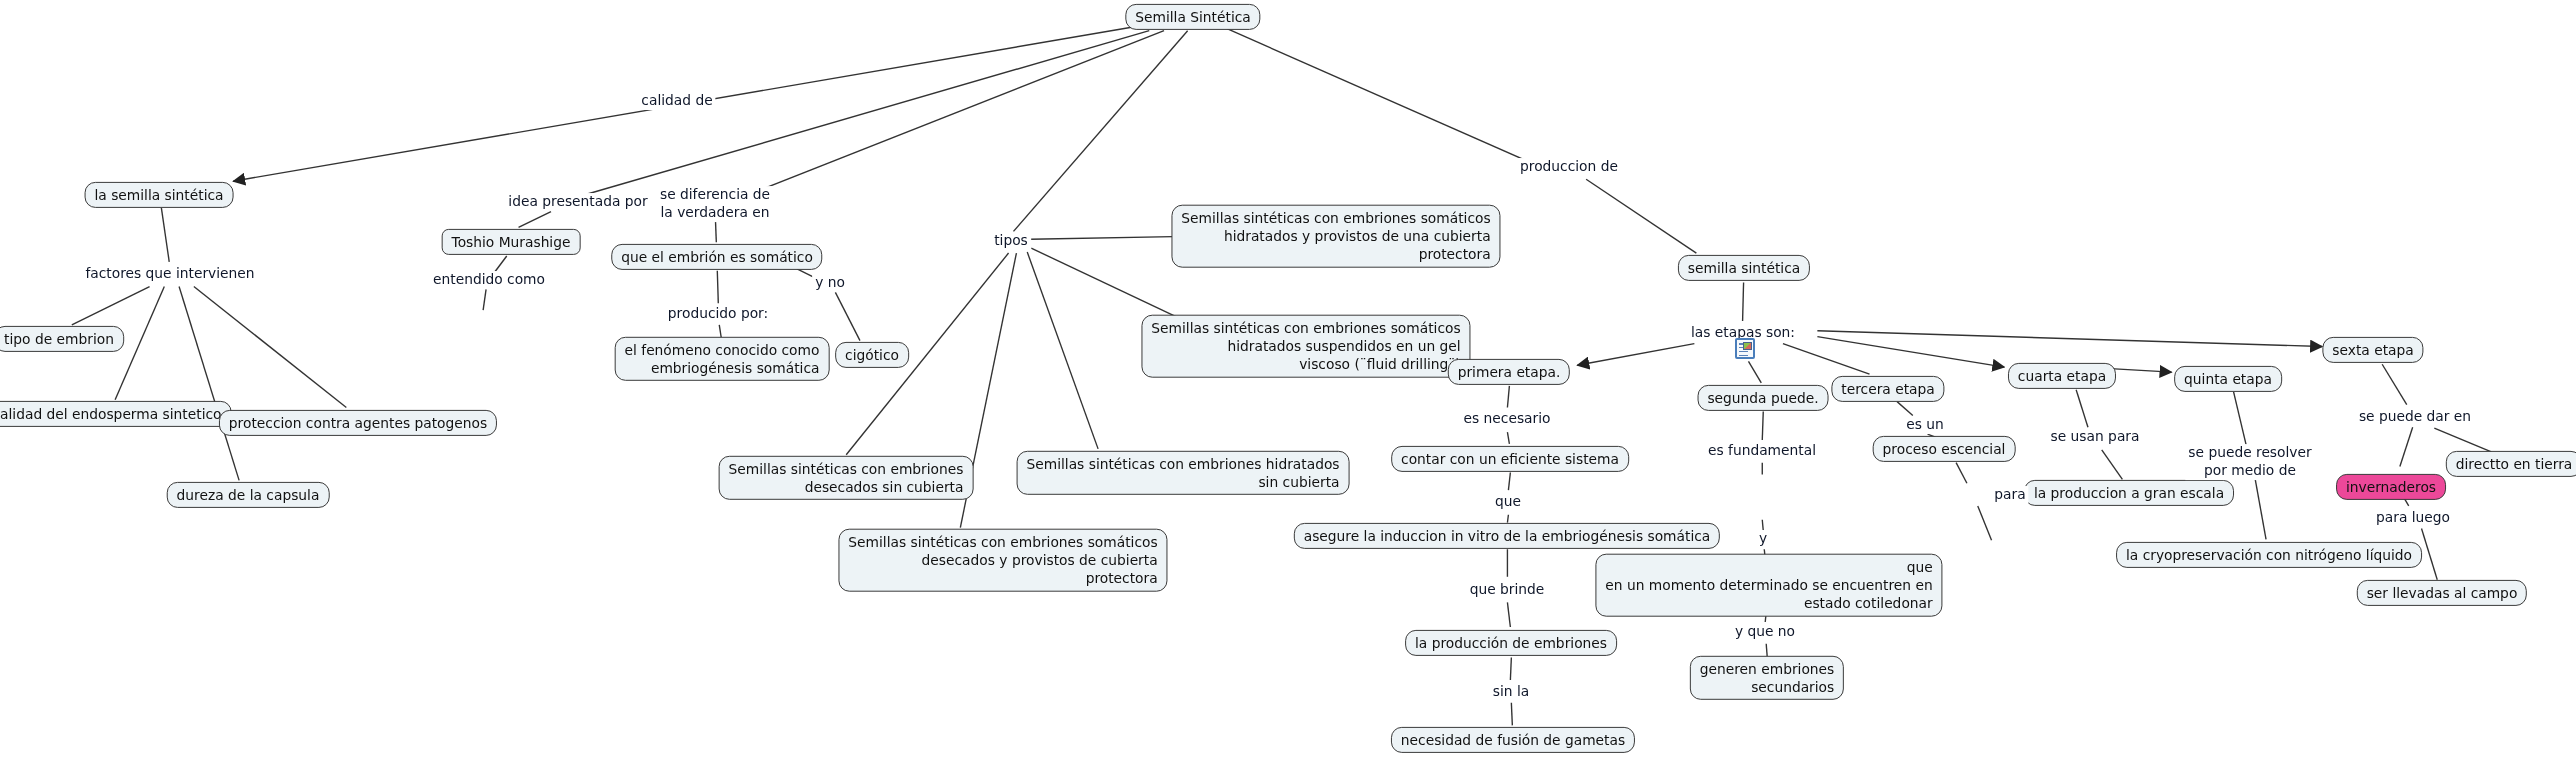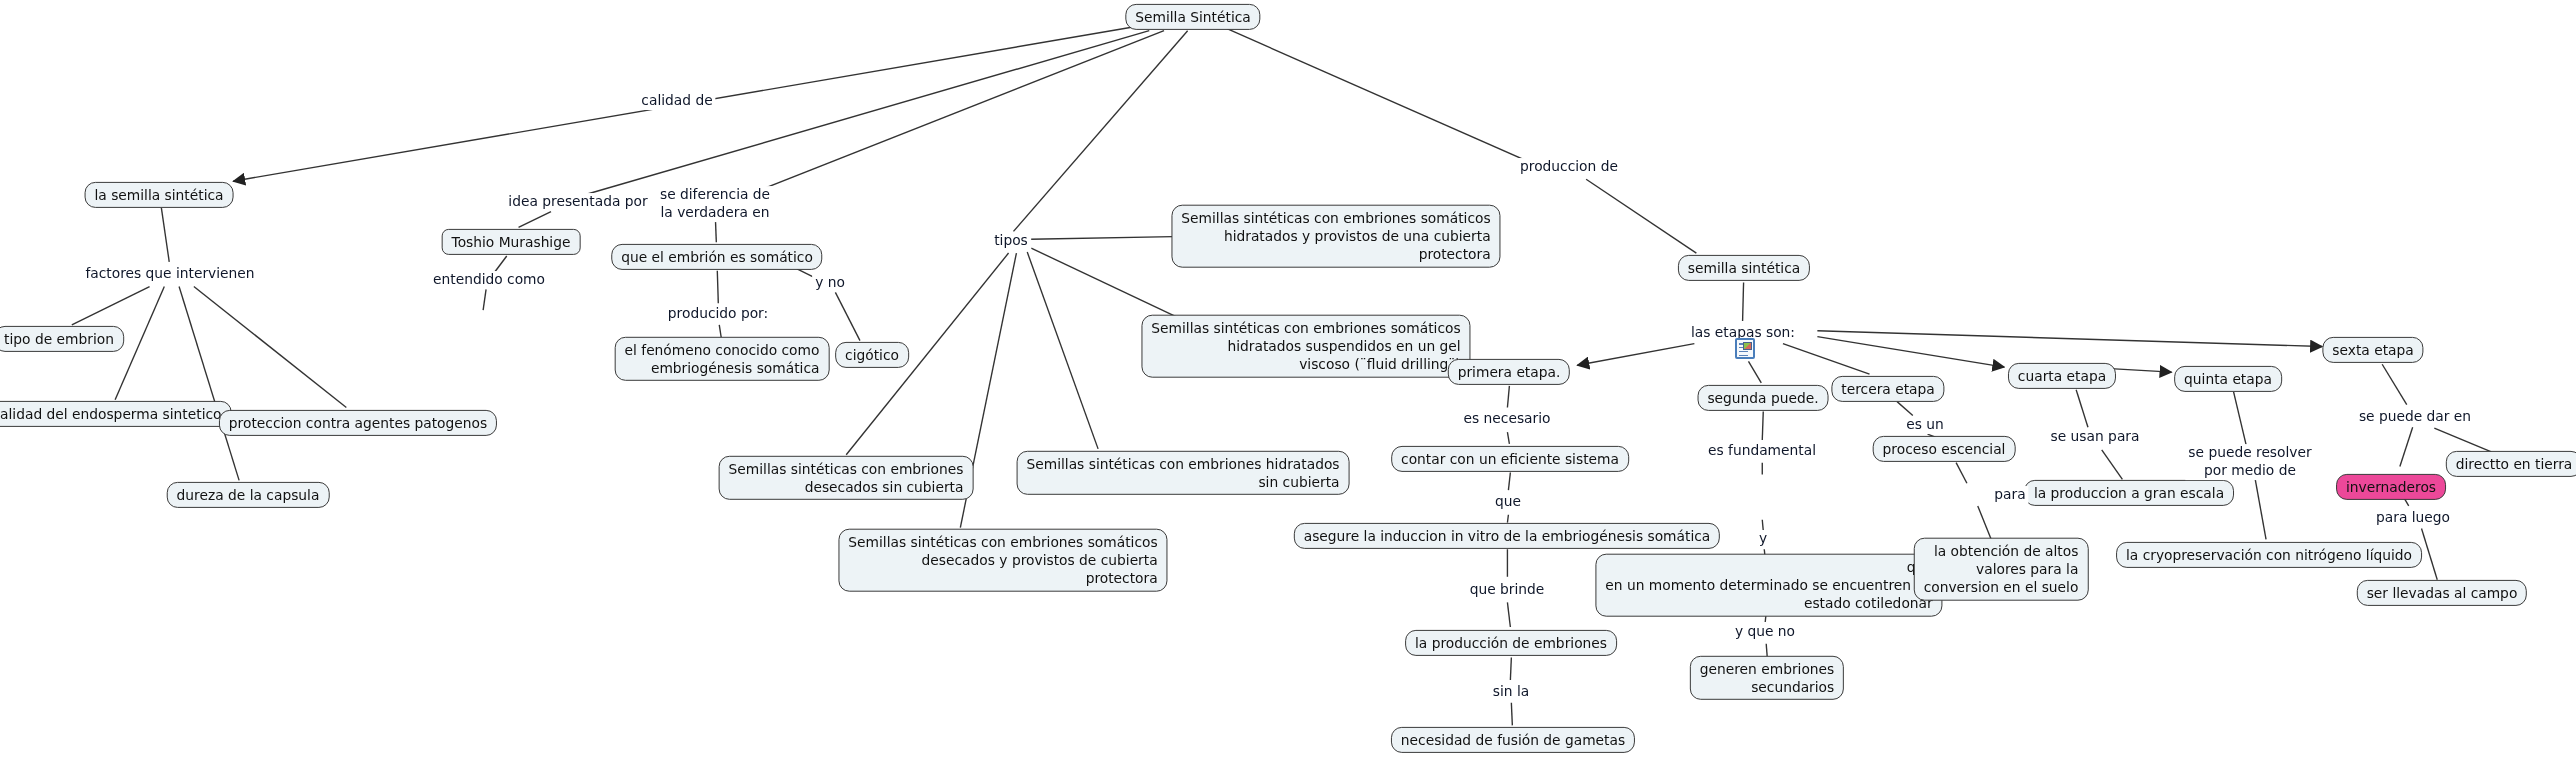--- a/index.html
+++ b/index.html
@@ -131,23 +131,20 @@
     <div class="node" style="left: 1511px; top: 643px; background: rgb(237, 243, 246);">la producción de embriones</div>
     <div class="node" style="left: 1513px; top: 740px; background: rgb(237, 243, 246);">necesidad de fusión de gametas</div>
     <div class="node" style="left: 1763px; top: 398px; background: rgb(237, 243, 246);">segunda puede.</div>
     <div class="node" style="left: 1769px; top: 585px; background: rgb(237, 243, 246);">que
 en un momento determinado se encuentren en
 estado cotiledonar</div>
     <div class="node" style="left: 1767px; top: 678px; background: rgb(237, 243, 246);">generen embriones
 secundarios</div>
     <div class="node" style="left: 1888px; top: 389px; background: rgb(237, 243, 246);">tercera etapa</div>
     <div class="node" style="left: 1944px; top: 449px; background: rgb(237, 243, 246);">proceso escencial</div>
-    <div class="node" style="left: 2001px; top: 569px; background: rgb(237, 243, 246);">la obtención de altos
-valores para la
-conversion en el suelo</div>
     <div class="node" style="left: 2062px; top: 376px; background: rgb(237, 243, 246);">cuarta etapa</div>
     <div class="node" style="left: 2129px; top: 493px; background: rgb(237, 243, 246);">la produccion a gran escala</div>
     <div class="node" style="left: 2228px; top: 379px; background: rgb(237, 243, 246);">quinta etapa</div>
     <div class="node" style="left: 2269px; top: 555px; background: rgb(237, 243, 246);">la cryopreservación con nitrógeno líquido</div>
     <div class="node" style="left: 2373px; top: 350px; background: rgb(237, 243, 246);">sexta etapa</div>
     <div class="node" style="left: 2391px; top: 480px; background: #ec4899; margin-top: 7px;">invernaderos</div>
     <div class="node" style="left: 2514px; top: 464px; background: rgb(237, 243, 246);">directto en tierra</div>
     <div class="node" style="left: 2442px; top: 593px; background: rgb(237, 243, 246);">ser llevadas al campo</div>
     <div class="link-label" style="left: 677px; top: 101px;">calidad de</div>
     <div class="link-label" style="left: 170px; top: 274px;">factores que intervienen</div>

